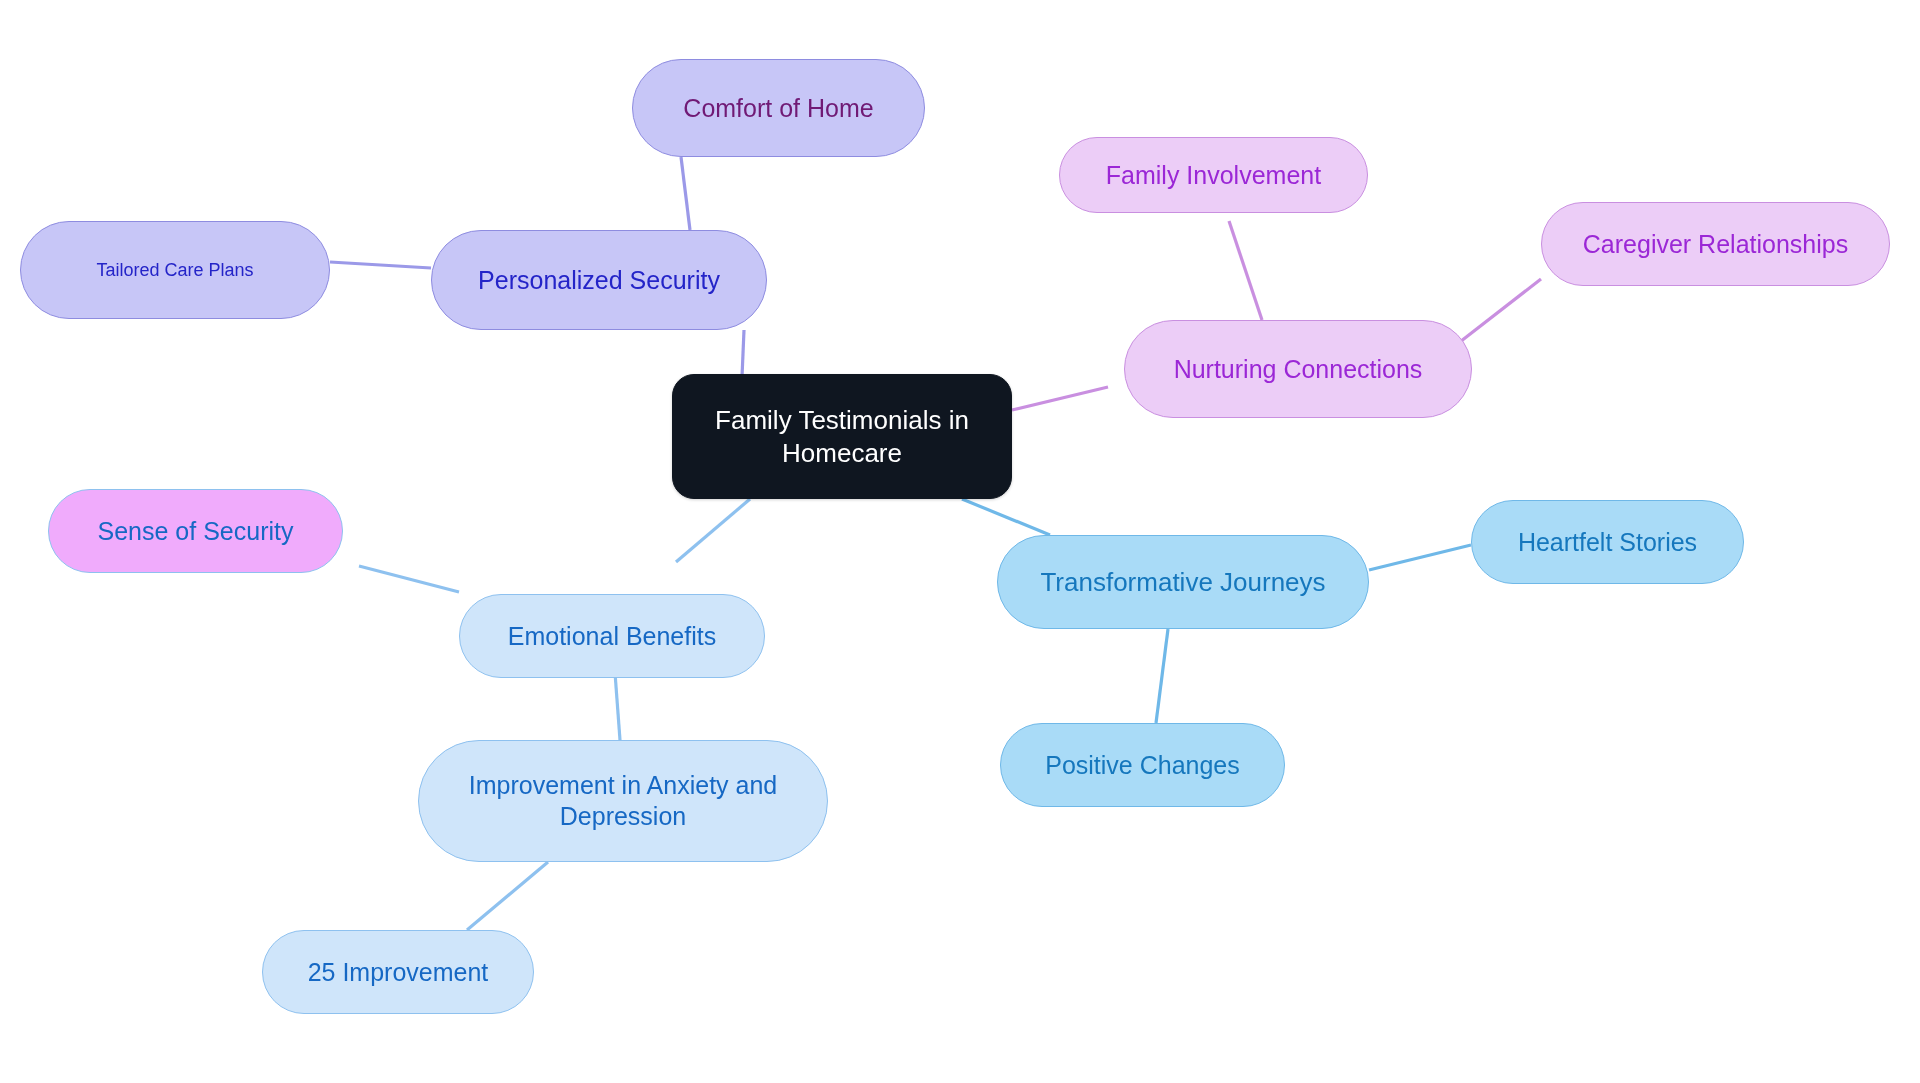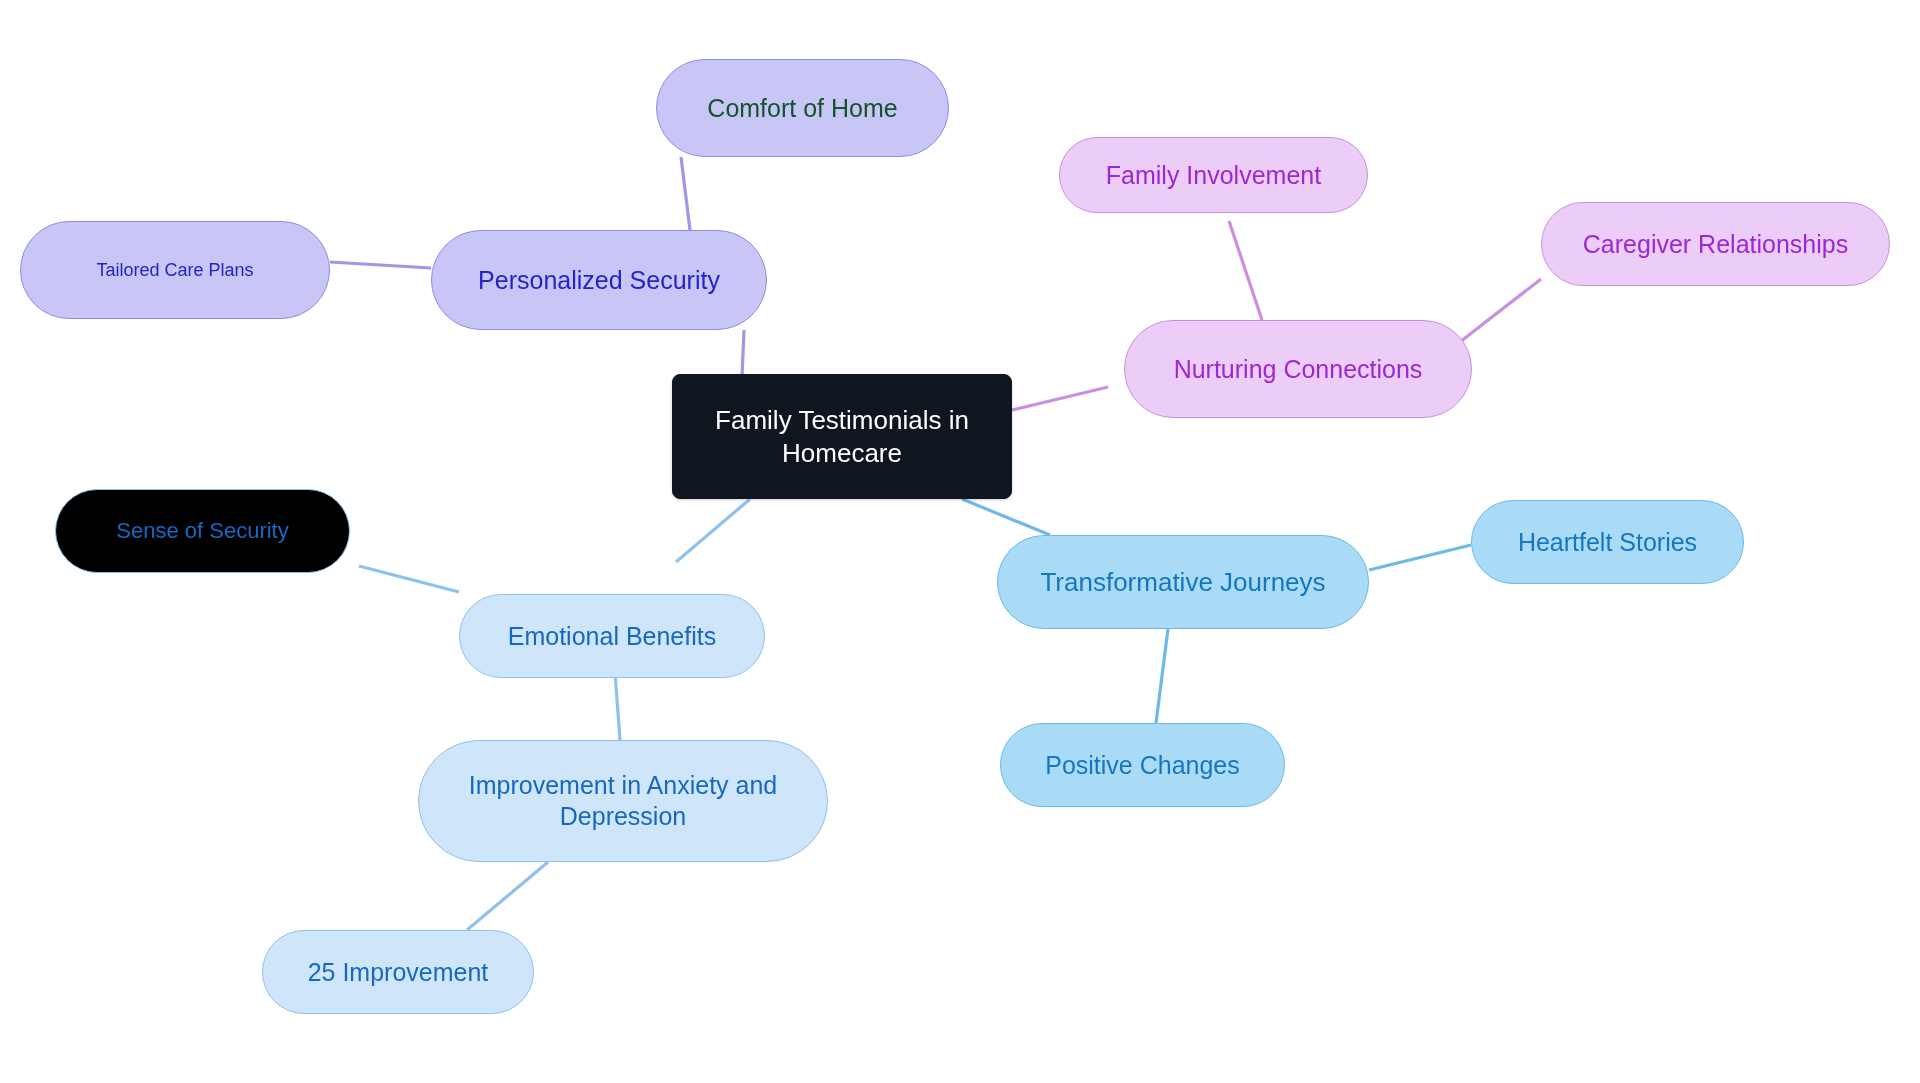--- a/index.html
+++ b/index.html
@@ -43,21 +43,21 @@
     line-height: 1.24;
     white-space: pre-line;
   }
   .mm-node-label {
     display: block;
     width: 100%;
     padding: 0 4px;
     box-sizing: border-box;
   }
   .mm-root-node {
-    border-radius: 8px;
+    border-radius: 22px;
     box-shadow: 0 1px 3px rgba(0,0,0,0.18);
   }
   .mm-branch-node {
     border-radius: 999px;
   }
 </style>
 </head>
 <body>
 
 <div id="mindmap-root">
@@ -73,27 +73,27 @@
       <line x1="613" y1="646" x2="620" y2="740" stroke="#8ec1ef" stroke-width="3.2" class="mm-edge"></line>
       <line x1="548" y1="862" x2="467" y2="930" stroke="#8ec1ef" stroke-width="3.2" class="mm-edge"></line>
       <line x1="962" y1="499" x2="1050" y2="535" stroke="#6fb8e8" stroke-width="3.2" class="mm-edge"></line>
       <line x1="1369" y1="570" x2="1471" y2="545" stroke="#6fb8e8" stroke-width="3.2" class="mm-edge"></line>
       <line x1="1168" y1="629" x2="1156" y2="723" stroke="#6fb8e8" stroke-width="3.2" class="mm-edge"></line>
     </svg>
   <div id="node-layer">
       <div class="mm-node mm-root-node" style="left: 672px; top: 374px; width: 340px; height: 125px; background: rgb(15, 22, 32); border-color: rgb(15, 22, 32); color: rgb(255, 255, 255); font-size: 26px;"><span class="mm-node-label">Family Testimonials in
 Homecare</span></div>
       <div class="mm-node mm-branch-node" style="left: 431px; top: 230px; width: 336px; height: 100px; background: rgb(199, 198, 247); border-color: rgb(142, 140, 224); color: rgb(36, 36, 200); font-size: 25px;"><span class="mm-node-label">Personalized Security</span></div>
-      <div class="mm-node mm-branch-node" style="left: 656px; top: 59px; width: 293px; height: 98px; background: rgb(199, 198, 247); border-color: rgb(142, 140, 224); color: #14532d; font-size: 25px;"><span class="mm-node-label">Comfort of Home</span></div>
+      <div class="mm-node mm-branch-node" style="left: 632px; top: 59px; width: 293px; height: 98px; background: rgb(199, 198, 247); border-color: rgb(142, 140, 224); color: #701a75; font-size: 25px;"><span class="mm-node-label">Comfort of Home</span></div>
       <div class="mm-node mm-branch-node" style="left: 20px; top: 221px; width: 310px; height: 98px; background: rgb(199, 198, 247); border-color: rgb(142, 140, 224); color: rgb(36, 36, 200); font-size: 18px;"><span class="mm-node-label">Tailored Care Plans</span></div>
       <div class="mm-node mm-branch-node" style="left: 1124px; top: 320px; width: 348px; height: 98px; background: rgb(236, 205, 247); border-color: rgb(201, 143, 224); color: rgb(155, 39, 214); font-size: 25px;"><span class="mm-node-label">Nurturing Connections</span></div>
       <div class="mm-node mm-branch-node" style="left: 1059px; top: 137px; width: 309px; height: 76px; background: rgb(236, 205, 247); border-color: rgb(201, 143, 224); color: rgb(155, 39, 214); font-size: 25px;"><span class="mm-node-label">Family Involvement</span></div>
       <div class="mm-node mm-branch-node" style="left: 1541px; top: 202px; width: 349px; height: 84px; background: rgb(236, 205, 247); border-color: rgb(201, 143, 224); color: rgb(155, 39, 214); font-size: 25px;"><span class="mm-node-label">Caregiver Relationships</span></div>
       <div class="mm-node mm-branch-node" style="left: 459px; top: 594px; width: 306px; height: 84px; background: rgb(207, 229, 250); border-color: rgb(142, 193, 239); color: rgb(22, 104, 196); font-size: 25px;"><span class="mm-node-label">Emotional Benefits</span></div>
-      <div class="mm-node mm-branch-node" style="left: 55px; top: 489px; width: 295px; height: 84px; background: #000000; border-color: rgb(142, 193, 239); color: rgb(22, 104, 196); font-size: 22px;"><span class="mm-node-label">Sense of Security</span></div>
+      <div class="mm-node mm-branch-node" style="left: 48px; top: 489px; width: 295px; height: 84px; background: #f0abfc; border-color: rgb(142, 193, 239); color: rgb(22, 104, 196); font-size: 25px;"><span class="mm-node-label">Sense of Security</span></div>
       <div class="mm-node mm-branch-node" style="left: 418px; top: 740px; width: 410px; height: 122px; background: rgb(207, 229, 250); border-color: rgb(142, 193, 239); color: rgb(22, 104, 196); font-size: 25px;"><span class="mm-node-label">Improvement in Anxiety and
 Depression</span></div>
       <div class="mm-node mm-branch-node" style="left: 262px; top: 930px; width: 272px; height: 84px; background: rgb(207, 229, 250); border-color: rgb(142, 193, 239); color: rgb(22, 104, 196); font-size: 25px;"><span class="mm-node-label">25 Improvement</span></div>
       <div class="mm-node mm-branch-node" style="left: 997px; top: 535px; width: 372px; height: 94px; background: rgb(169, 219, 247); border-color: rgb(111, 184, 232); color: rgb(21, 119, 189); font-size: 26px;"><span class="mm-node-label">Transformative Journeys</span></div>
       <div class="mm-node mm-branch-node" style="left: 1471px; top: 500px; width: 273px; height: 84px; background: rgb(169, 219, 247); border-color: rgb(111, 184, 232); color: rgb(21, 119, 189); font-size: 25px; justify-content: flex-end;"><span class="mm-node-label">Heartfelt Stories</span></div>
       <div class="mm-node mm-branch-node" style="left: 1000px; top: 723px; width: 285px; height: 84px; background: rgb(169, 219, 247); border-color: rgb(111, 184, 232); color: rgb(21, 119, 189); font-size: 25px;"><span class="mm-node-label">Positive Changes</span></div>
     </div>
 </div>
 
 </body></html>

